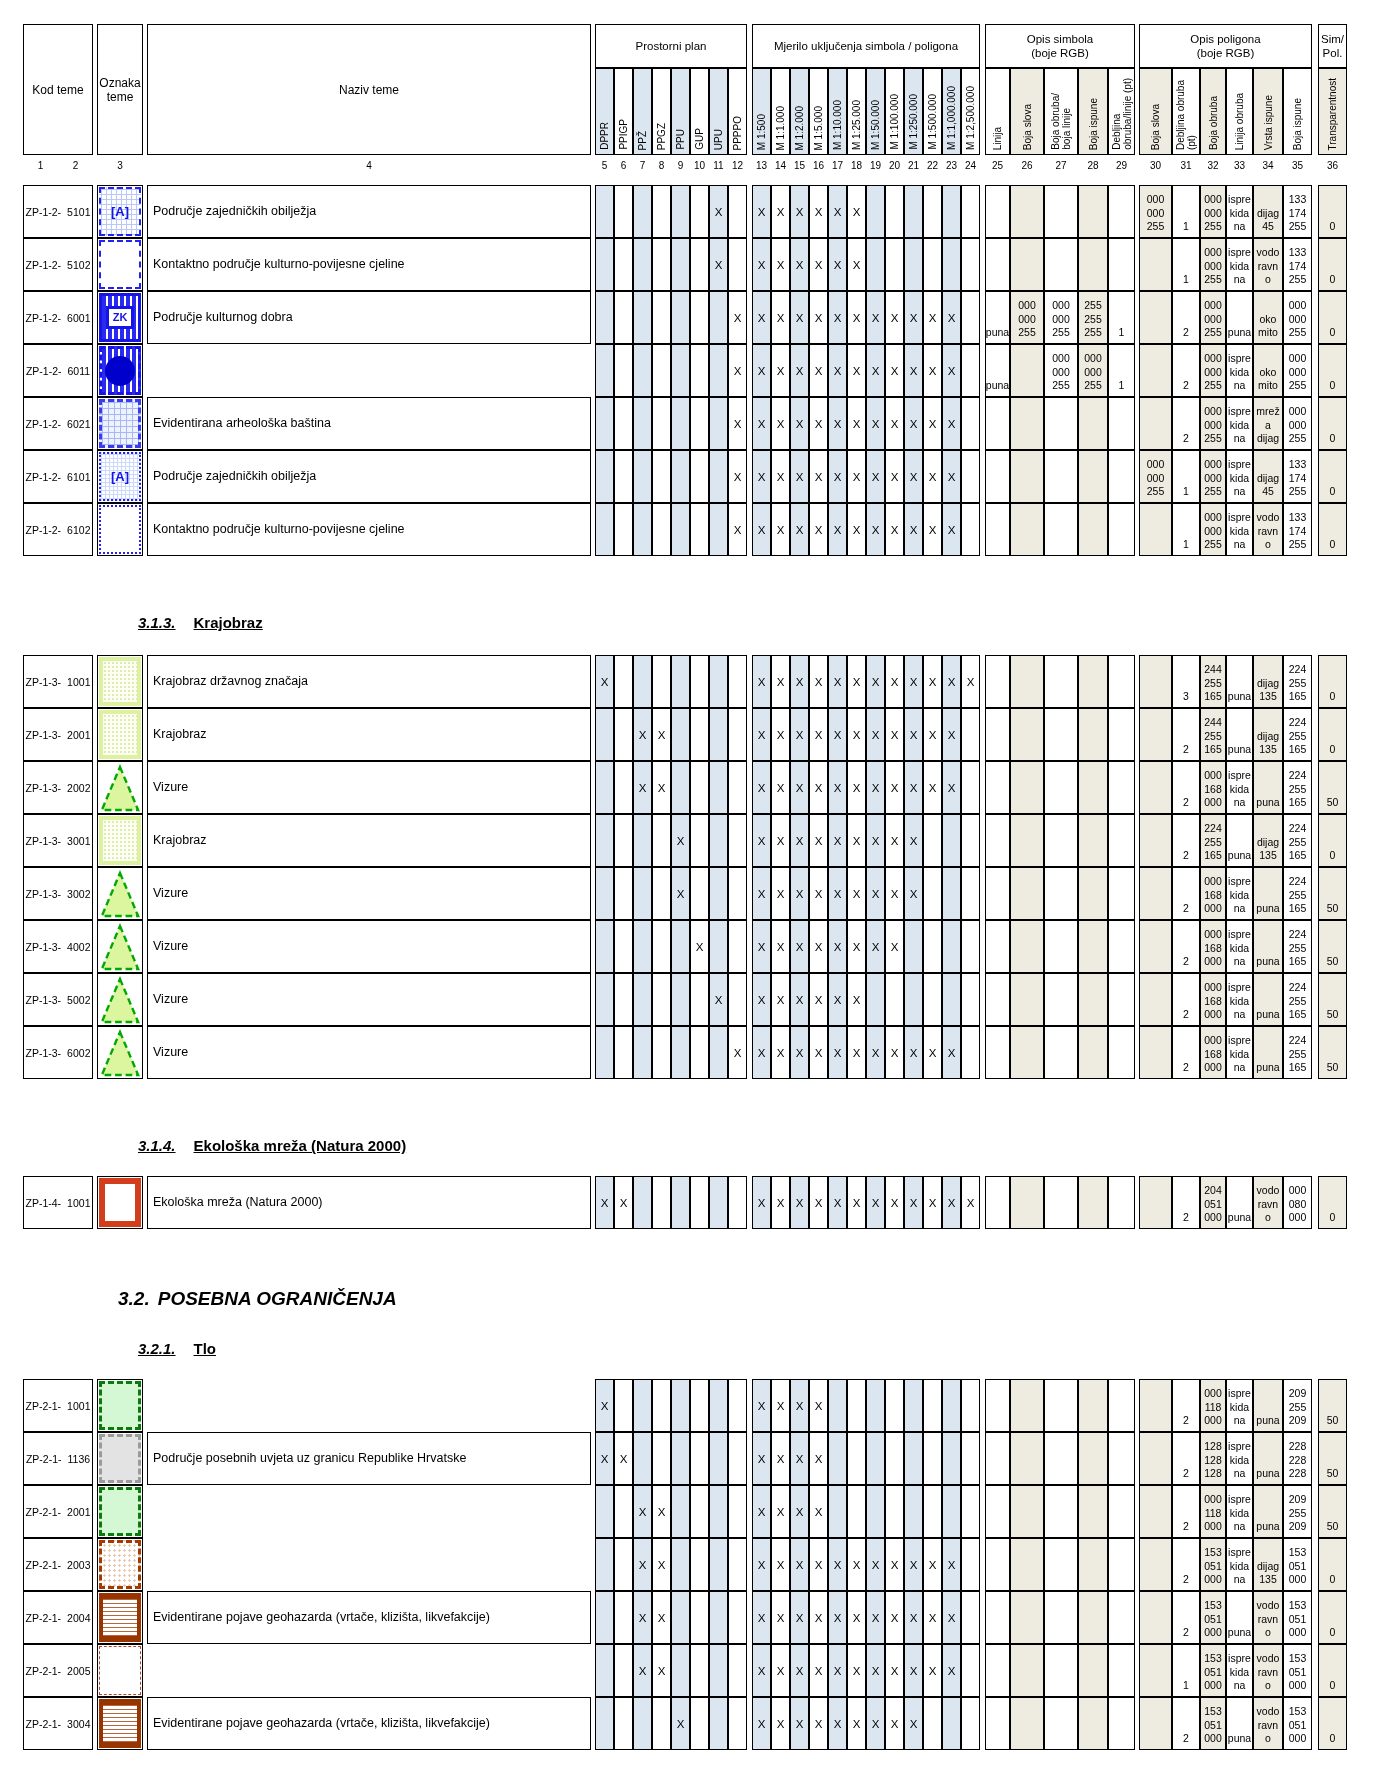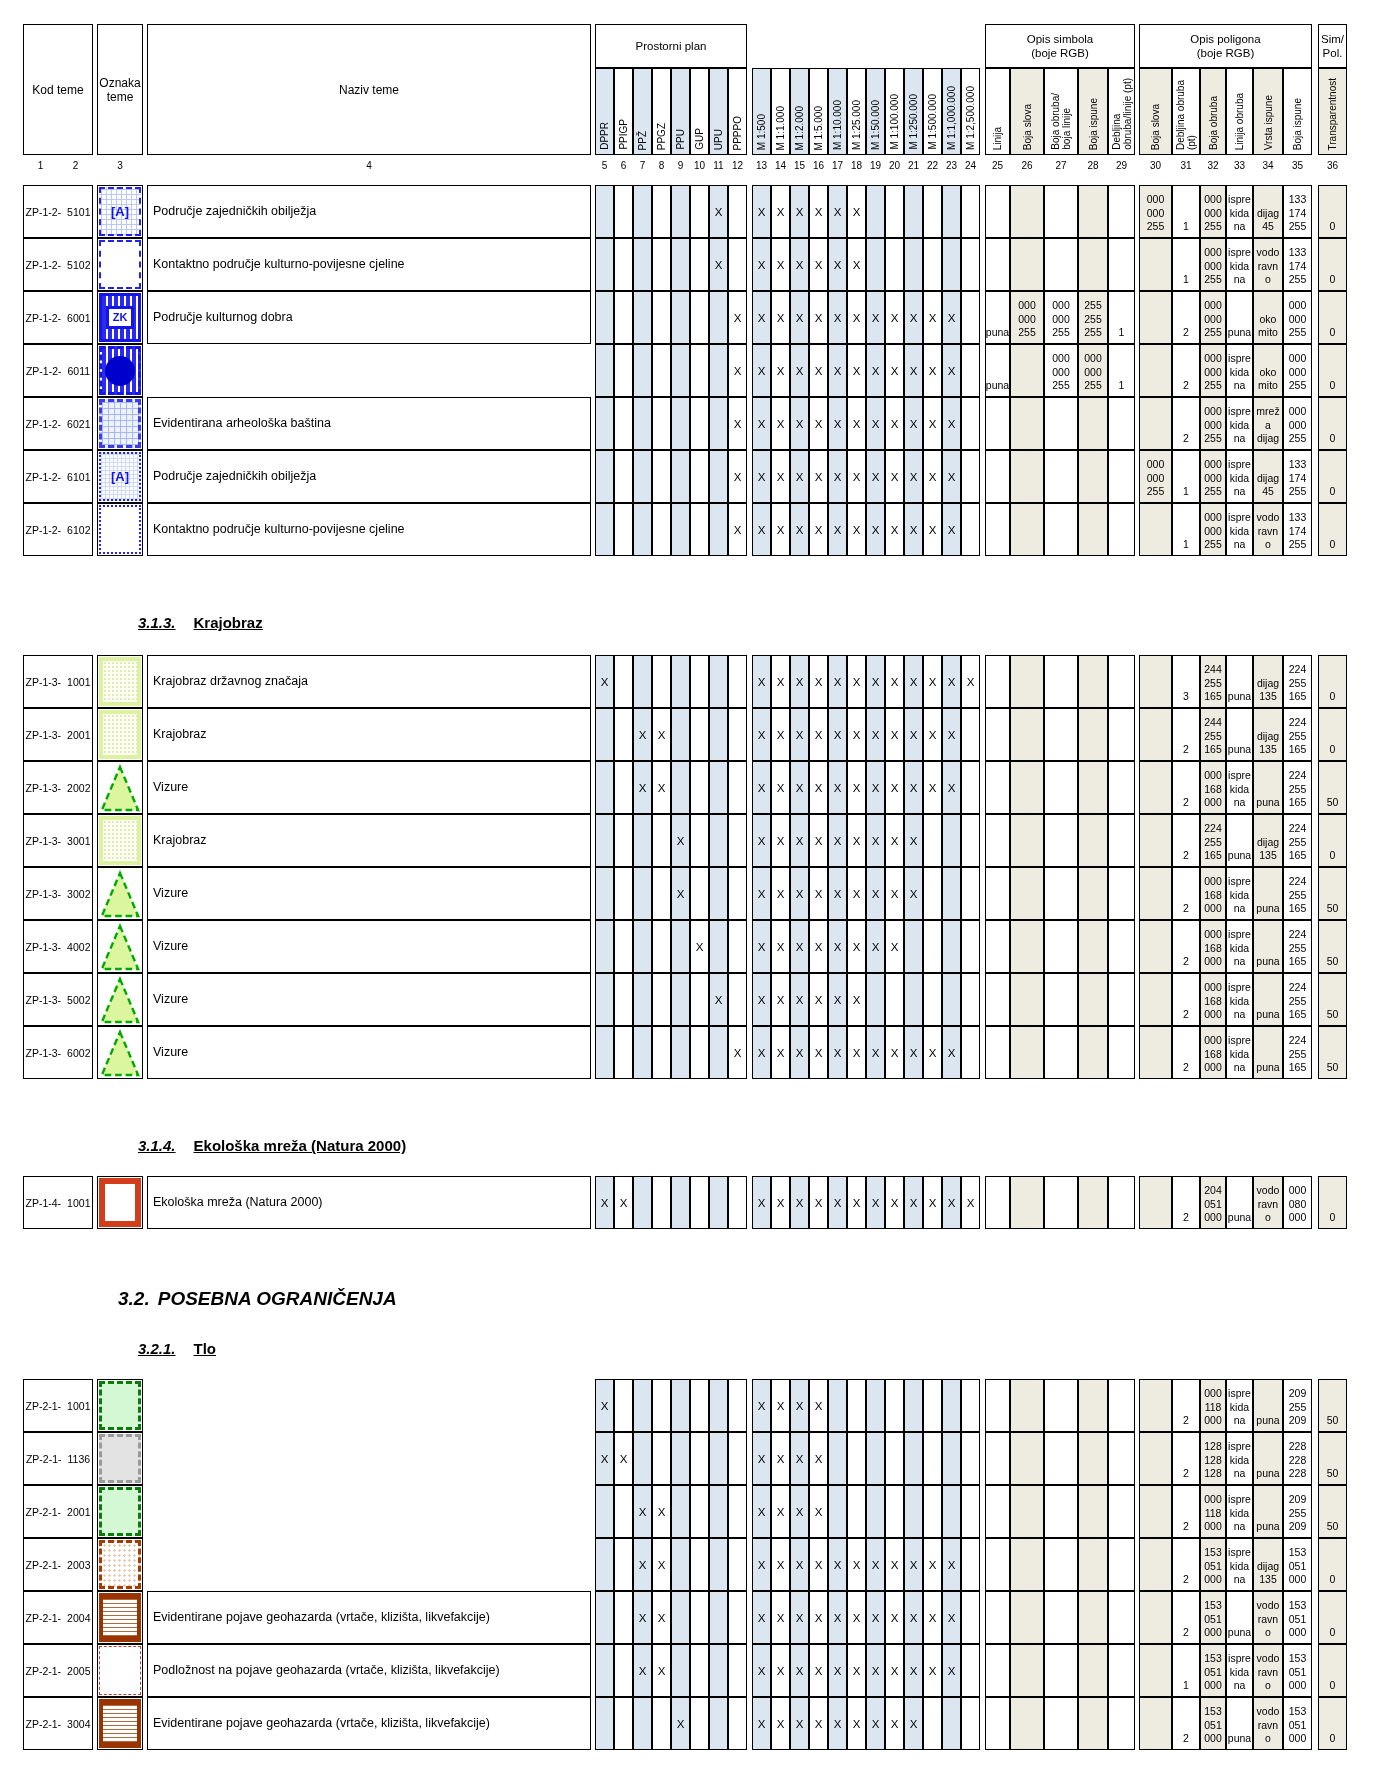--- a/index.html
+++ b/index.html
@@ -96,20 +96,21 @@
         <span class="vtext">PPPPO</span>
       </div>
       <div class="ncell" style="grid-area: 3 / 7;">5</div>
       <div class="ncell" style="grid-area: 3 / 8;">6</div>
       <div class="ncell" style="grid-area: 3 / 9;">7</div>
       <div class="ncell" style="grid-area: 3 / 10;">8</div>
       <div class="ncell" style="grid-area: 3 / 11;">9</div>
       <div class="ncell" style="grid-area: 3 / 12;">10</div>
       <div class="ncell" style="grid-area: 3 / 13;">11</div>
       <div class="ncell" style="grid-area: 3 / 14;">12</div>
+      <div class="hcell glabel" style="grid-area: 1 / 16 / auto / 28;">Mjerilo uključenja simbola / poligona</div>
       <div class="hcell sub sb" style="grid-area: 2 / 16;">
         <span class="vtext">M 1:500</span>
       </div>
       <div class="hcell sub" style="grid-area: 2 / 17;">
         <span class="vtext">M 1:1.000</span>
       </div>
       <div class="hcell sub sb" style="grid-area: 2 / 18;">
         <span class="vtext">M 1:2.000</span>
       </div>
       <div class="hcell sub" style="grid-area: 2 / 19;">
@@ -1053,20 +1054,21 @@
 255
 209</div>
       <div class="dc vc st" style="grid-area: 1 / 42;">50</div>
       <div class="dc kod" style="grid-area: 2 / 1;">
         <span>ZP-2-1-</span>
         <span>1136</span>
       </div>
       <div class="dc ozn" style="grid-area: 2 / 3;">
         <div class="sym sym-gray-dash"></div>
       </div>
+      <div class="dc naziv" style="grid-area: 2 / 5;">Područje posebnih uvjeta uz granicu Republike Hrvatske</div>
       <div class="dc xc sb" style="grid-area: 2 / 7;">X</div>
       <div class="dc xc" style="grid-area: 2 / 8;">X</div>
       <div class="dc xc sb" style="grid-area: 2 / 9;"></div>
       <div class="dc xc" style="grid-area: 2 / 10;"></div>
       <div class="dc xc sb" style="grid-area: 2 / 11;"></div>
       <div class="dc xc" style="grid-area: 2 / 12;"></div>
       <div class="dc xc sb" style="grid-area: 2 / 13;"></div>
       <div class="dc xc" style="grid-area: 2 / 14;"></div>
       <div class="dc xc sb" style="grid-area: 2 / 16;">X</div>
       <div class="dc xc" style="grid-area: 2 / 17;">X</div>
@@ -1235,21 +1237,20 @@
 051
 000</div>
       <div class="dc vc st" style="grid-area: 5 / 42;">0</div>
       <div class="dc kod" style="grid-area: 6 / 1;">
         <span>ZP-2-1-</span>
         <span>2005</span>
       </div>
       <div class="dc ozn" style="grid-area: 6 / 3;">
         <div class="sym sym-red-dash-thin"></div>
       </div>
-      <div class="dc naziv" style="grid-area: 6 / 5;">Podložnost na pojave geohazarda (vrtače, klizišta, likvefakcije)</div>
       <div class="dc xc sb" style="grid-area: 6 / 7;"></div>
       <div class="dc xc" style="grid-area: 6 / 8;"></div>
       <div class="dc xc sb" style="grid-area: 6 / 9;">X</div>
       <div class="dc xc" style="grid-area: 6 / 10;">X</div>
       <div class="dc xc sb" style="grid-area: 6 / 11;"></div>
       <div class="dc xc" style="grid-area: 6 / 12;"></div>
       <div class="dc xc sb" style="grid-area: 6 / 13;"></div>
       <div class="dc xc" style="grid-area: 6 / 14;"></div>
       <div class="dc xc sb" style="grid-area: 6 / 16;">X</div>
       <div class="dc xc" style="grid-area: 6 / 17;">X</div>

